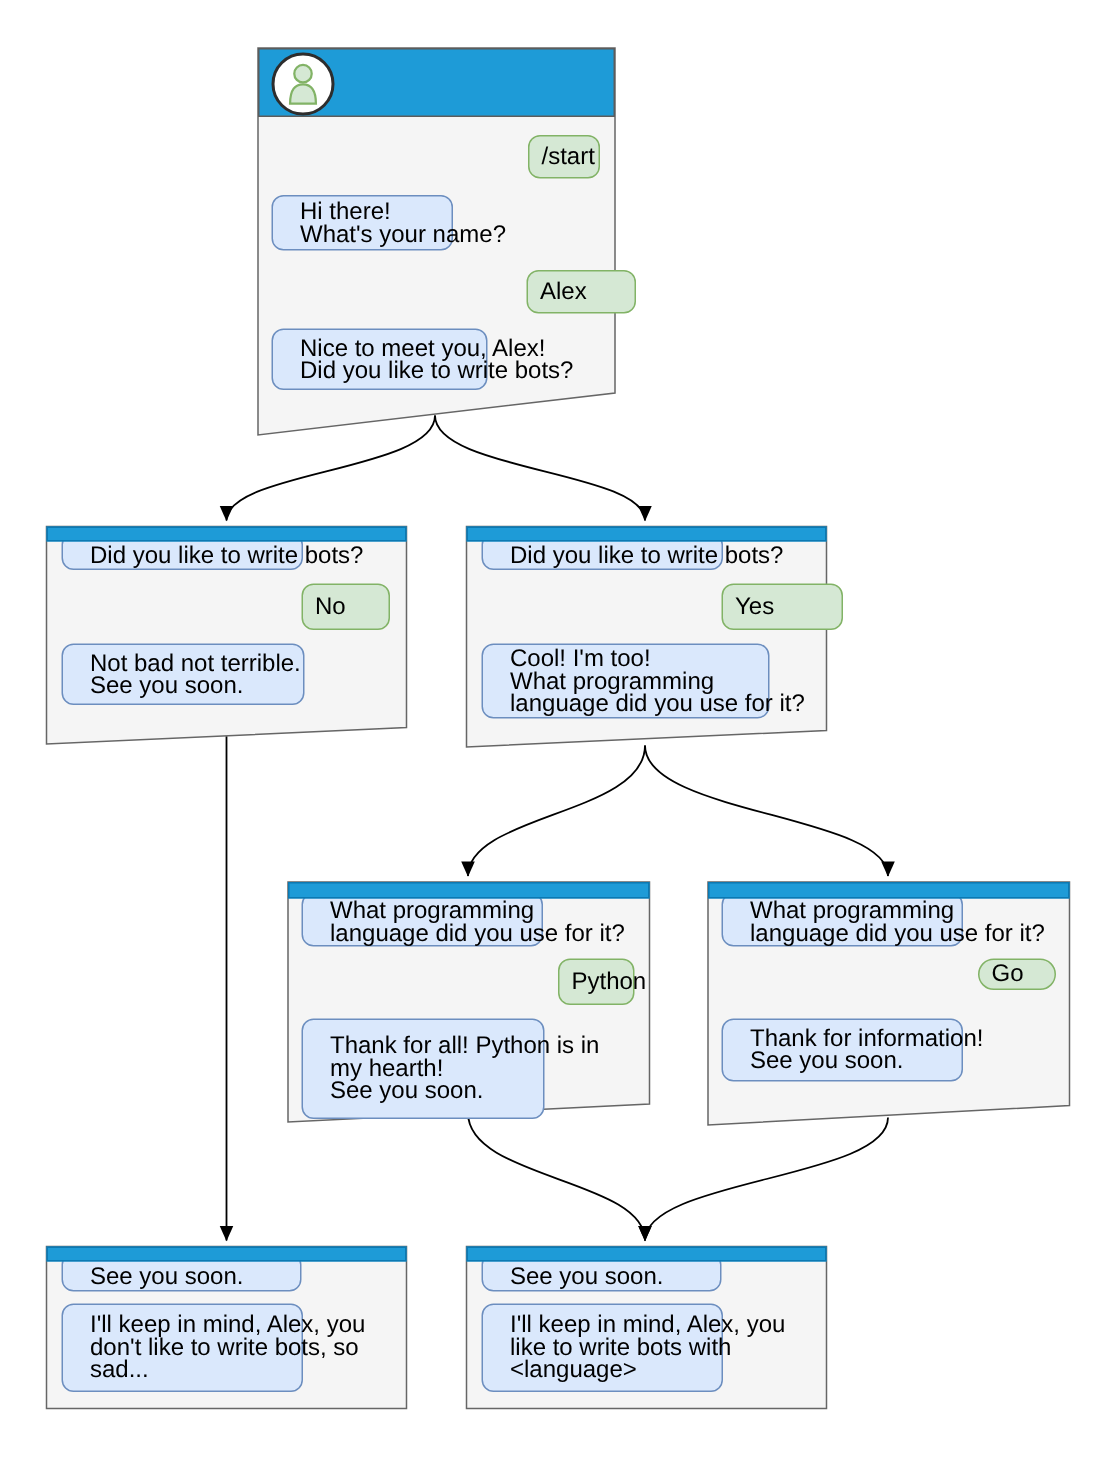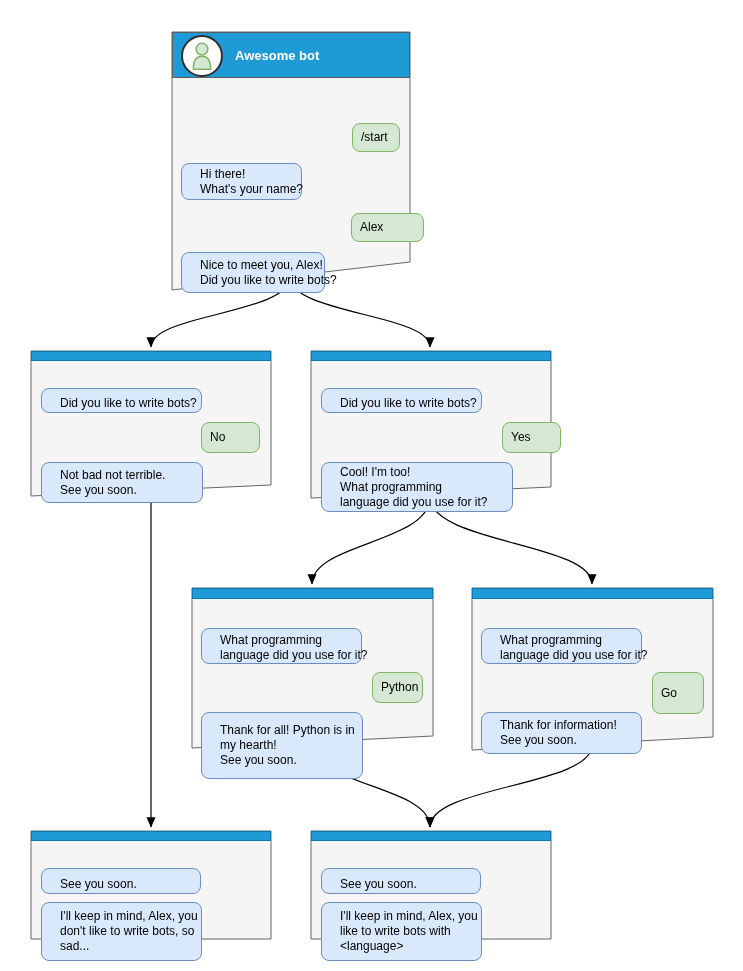--- a/index.html
+++ b/index.html
@@ -33,25 +33,24 @@
   }
   .bot-title{
     position:absolute;left:62px;top:0;height:44px;
     display:flex;align-items:center;
     font-size:13px;font-weight:bold;color:#ffffff;
   }
   .bubble{
     position:absolute;z-index:2;
     box-sizing:border-box;
     border-radius:8px;
-    font-size:12px;line-height:15px;
+    font-size:16px;line-height:15px;
     display:flex;align-items:center;
     padding:0 8px;
     white-space:pre;
-    margin-top:33px;
   }
   .bubble.bot{background:var(--bot-bubble-fill);border:1px solid var(--bot-bubble-border);padding-left:18px;}
   .bubble.user{background:var(--user-bubble-fill);border:1px solid var(--user-bubble-border);}
   .tuck6{padding-top:6px;}
   .tuck4{padding-top:4px;}
 </style>
 </head>
 <body>
 
 <div class="canvas">
@@ -80,54 +79,53 @@
     <path d="M151,491 L151,827" fill="none" stroke="var(--arrow)" stroke-width="1.2" marker-end="url(#arrow)"></path>
   </svg>
 
   <div class="titlebar" style="left:172px;top:32px;width:238px;height:46px;">
     <div class="avatar">
       <svg width="26" height="28" viewBox="0 0 24 26">
         <circle cx="12" cy="6.6" r="5.4" fill="var(--user-bubble-fill)" stroke="var(--user-bubble-border)" stroke-width="1.4"></circle>
         <path d="M4,25.2 C4,16.2 7.2,13.2 12,13.2 C16.8,13.2 20,16.2 20,25.2 Z" fill="var(--user-bubble-fill)" stroke="var(--user-bubble-border)" stroke-width="1.4"></path>
       </svg>
     </div>
-    <div class="bot-title">Awesome bot</div>
   </div>
   <div class="bubble user" style="left:352px;top:90px;width:48px;height:29px;">/start</div>
   <div class="bubble bot" style="left:181px;top:130px;width:121px;height:37px;">Hi there!
 What's your name?</div>
   <div class="bubble user" style="left:351px;top:180px;width:73px;height:29px;">Alex</div>
   <div class="bubble bot" style="left:181px;top:219px;width:144px;height:41px;">Nice to meet you, Alex!
 Did you like to write bots?</div>
 
   <div class="strip" style="left:31px;top:351px;width:240px;height:10px;"></div>
   <div class="bubble bot tuck6" style="left:41px;top:355px;width:161px;height:25px;">Did you like to write bots?</div>
   <div class="bubble user" style="left:201px;top:389px;width:59px;height:31px;text-align:right;">No</div>
   <div class="bubble bot" style="left:41px;top:429px;width:162px;height:41px;">Not bad not terrible.
 See you soon.</div>
 
   <div class="strip" style="left:311px;top:351px;width:240px;height:10px;"></div>
   <div class="bubble bot tuck6" style="left:321px;top:355px;width:161px;height:25px;">Did you like to write bots?</div>
-  <div class="bubble user" style="left:502px;top:389px;width:59px;height:31px;">Yes</div>
+  <div class="bubble user" style="left:481px;top:389px;width:81px;height:31px;">Yes</div>
   <div class="bubble bot" style="left:321px;top:429px;width:192px;height:50px;">Cool! I'm too!
 What programming
 language did you use for it?</div>
 
   <div class="strip" style="left:192px;top:588px;width:241px;height:11px;"></div>
   <div class="bubble bot tuck4" style="left:201px;top:595px;width:161px;height:36px;">What programming
 language did you use for it?</div>
   <div class="bubble user" style="left:372px;top:639px;width:51px;height:31px;">Python</div>
   <div class="bubble bot" style="left:201px;top:679px;width:162px;height:67px;">Thank for all! Python is in
 my hearth!
 See you soon.</div>
 
   <div class="strip" style="left:472px;top:588px;width:241px;height:11px;"></div>
   <div class="bubble bot tuck4" style="left:481px;top:595px;width:161px;height:36px;">What programming
 language did you use for it?</div>
-  <div class="bubble user" style="left:652px;top:639px;width:52px;height:42px;">Go</div>
+  <div class="bubble user" style="left:652px;top:639px;width:52px;height:21px;border-radius:11px;">Go</div>
   <div class="bubble bot" style="left:481px;top:679px;width:161px;height:42px;">Thank for information!
 See you soon.</div>
 
   <div class="strip" style="left:31px;top:831px;width:240px;height:10px;"></div>
   <div class="bubble bot tuck6" style="left:41px;top:835px;width:160px;height:26px;">See you soon.</div>
   <div class="bubble bot" style="left:41px;top:869px;width:161px;height:59px;">I'll keep in mind, Alex, you
 don't like to write bots, so
 sad...</div>
 
   <div class="strip" style="left:311px;top:831px;width:240px;height:10px;"></div>

